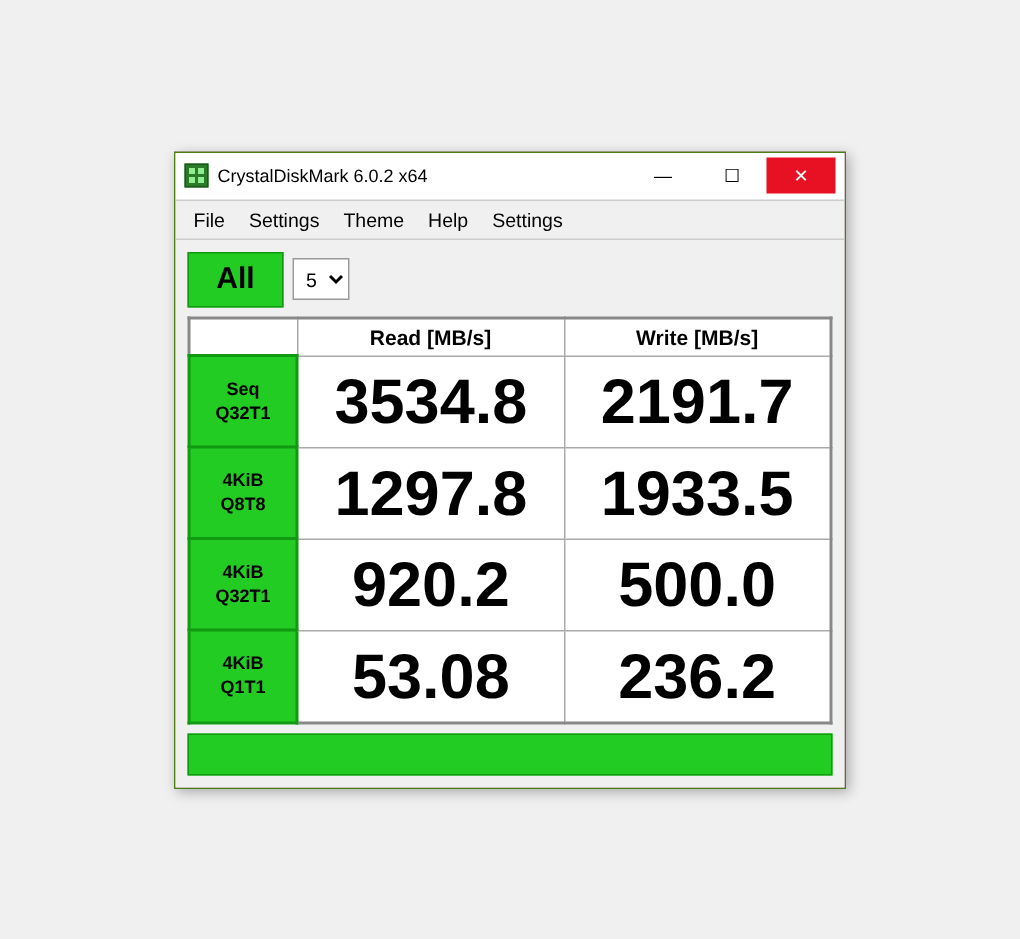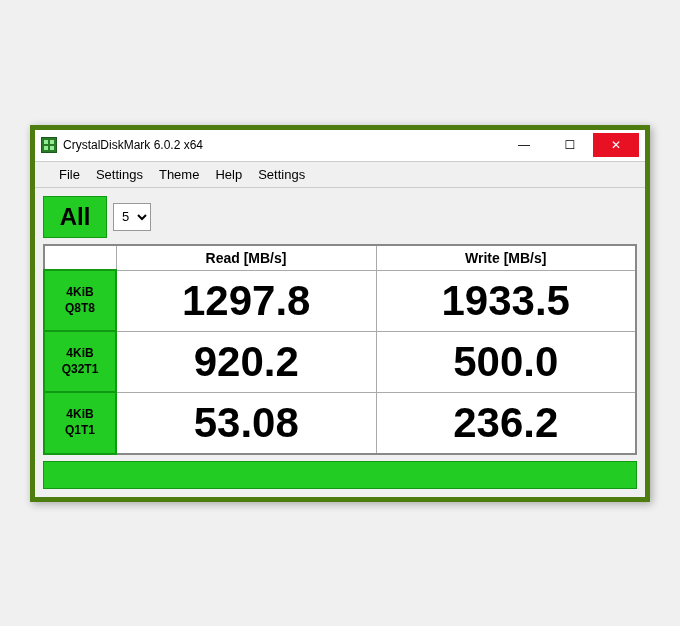--- a/index.html
+++ b/index.html
@@ -6,23 +6,23 @@
     body {
       font-family: 'Segoe UI', Arial, sans-serif;
       background: #f0f0f0;
       display: flex;
       justify-content: center;
       align-items: center;
       width: 680px;
       height: 626px;
     }
     .window {
-      width: 620px;
+      width: 448px;
       background: #f0abfc;
-      border: 5px solid #4d7c0f;
+      border: 1px solid #4d7c0f;
       box-shadow: 2px 2px 8px rgba(0,0,0,0.3);
     }
     .title-bar {
       background: #fff;
       display: flex;
       align-items: center;
       justify-content: space-between;
       padding: 4px 6px;
       border-bottom: 1px solid #ccc;
       height: 32px;
@@ -58,21 +58,21 @@
       justify-content: center;
       font-size: 12px;
       cursor: pointer;
       border: none;
       background: transparent;
     }
     .title-btn.close { background: #e81123; color: #fff; }
     .menu-bar {
       display: flex;
       gap: 0;
-      padding: 2px 16px;
+      padding: 2px 4px;
       font-size: 13px;
       background: #f0f0f0;
       border-bottom: 1px solid #ccc;
     }
     .menu-item {
       padding: 3px 8px;
       cursor: pointer;
     }
     .main-content {
       padding: 8px;
@@ -81,21 +81,21 @@
     .top-controls {
       display: flex;
       align-items: center;
       gap: 6px;
       margin-bottom: 6px;
     }
     .all-btn {
       background: #22cc22;
       border: 1px solid #119911;
       color: #000;
-      font-size: 24px;
+      font-size: 20px;
       font-weight: bold;
       padding: 6px 14px;
       cursor: pointer;
       min-width: 64px;
       text-align: center;
     }
     select {
       height: 28px;
       font-size: 13px;
       border: 1px solid #999;
@@ -194,20 +194,25 @@
 
     <table class="results-table">
       <thead>
         <tr class="header-row">
           <th></th>
           <th>Read [MB/s]</th>
           <th>Write [MB/s]</th>
         </tr>
       </thead>
       <tbody id="results-body">
+      <tr>
+            <td class="label-cell">Seq<br>Q32T1</td>
+            <td class="value-cell">3534.8</td>
+            <td class="value-cell">2191.7</td>
+          </tr>
           <tr>
             <td class="label-cell">4KiB<br>Q8T8</td>
             <td class="value-cell">1297.8</td>
             <td class="value-cell">1933.5</td>
           </tr>
           <tr>
             <td class="label-cell">4KiB<br>Q32T1</td>
             <td class="value-cell">920.2</td>
             <td class="value-cell">500.0</td>
           </tr>

